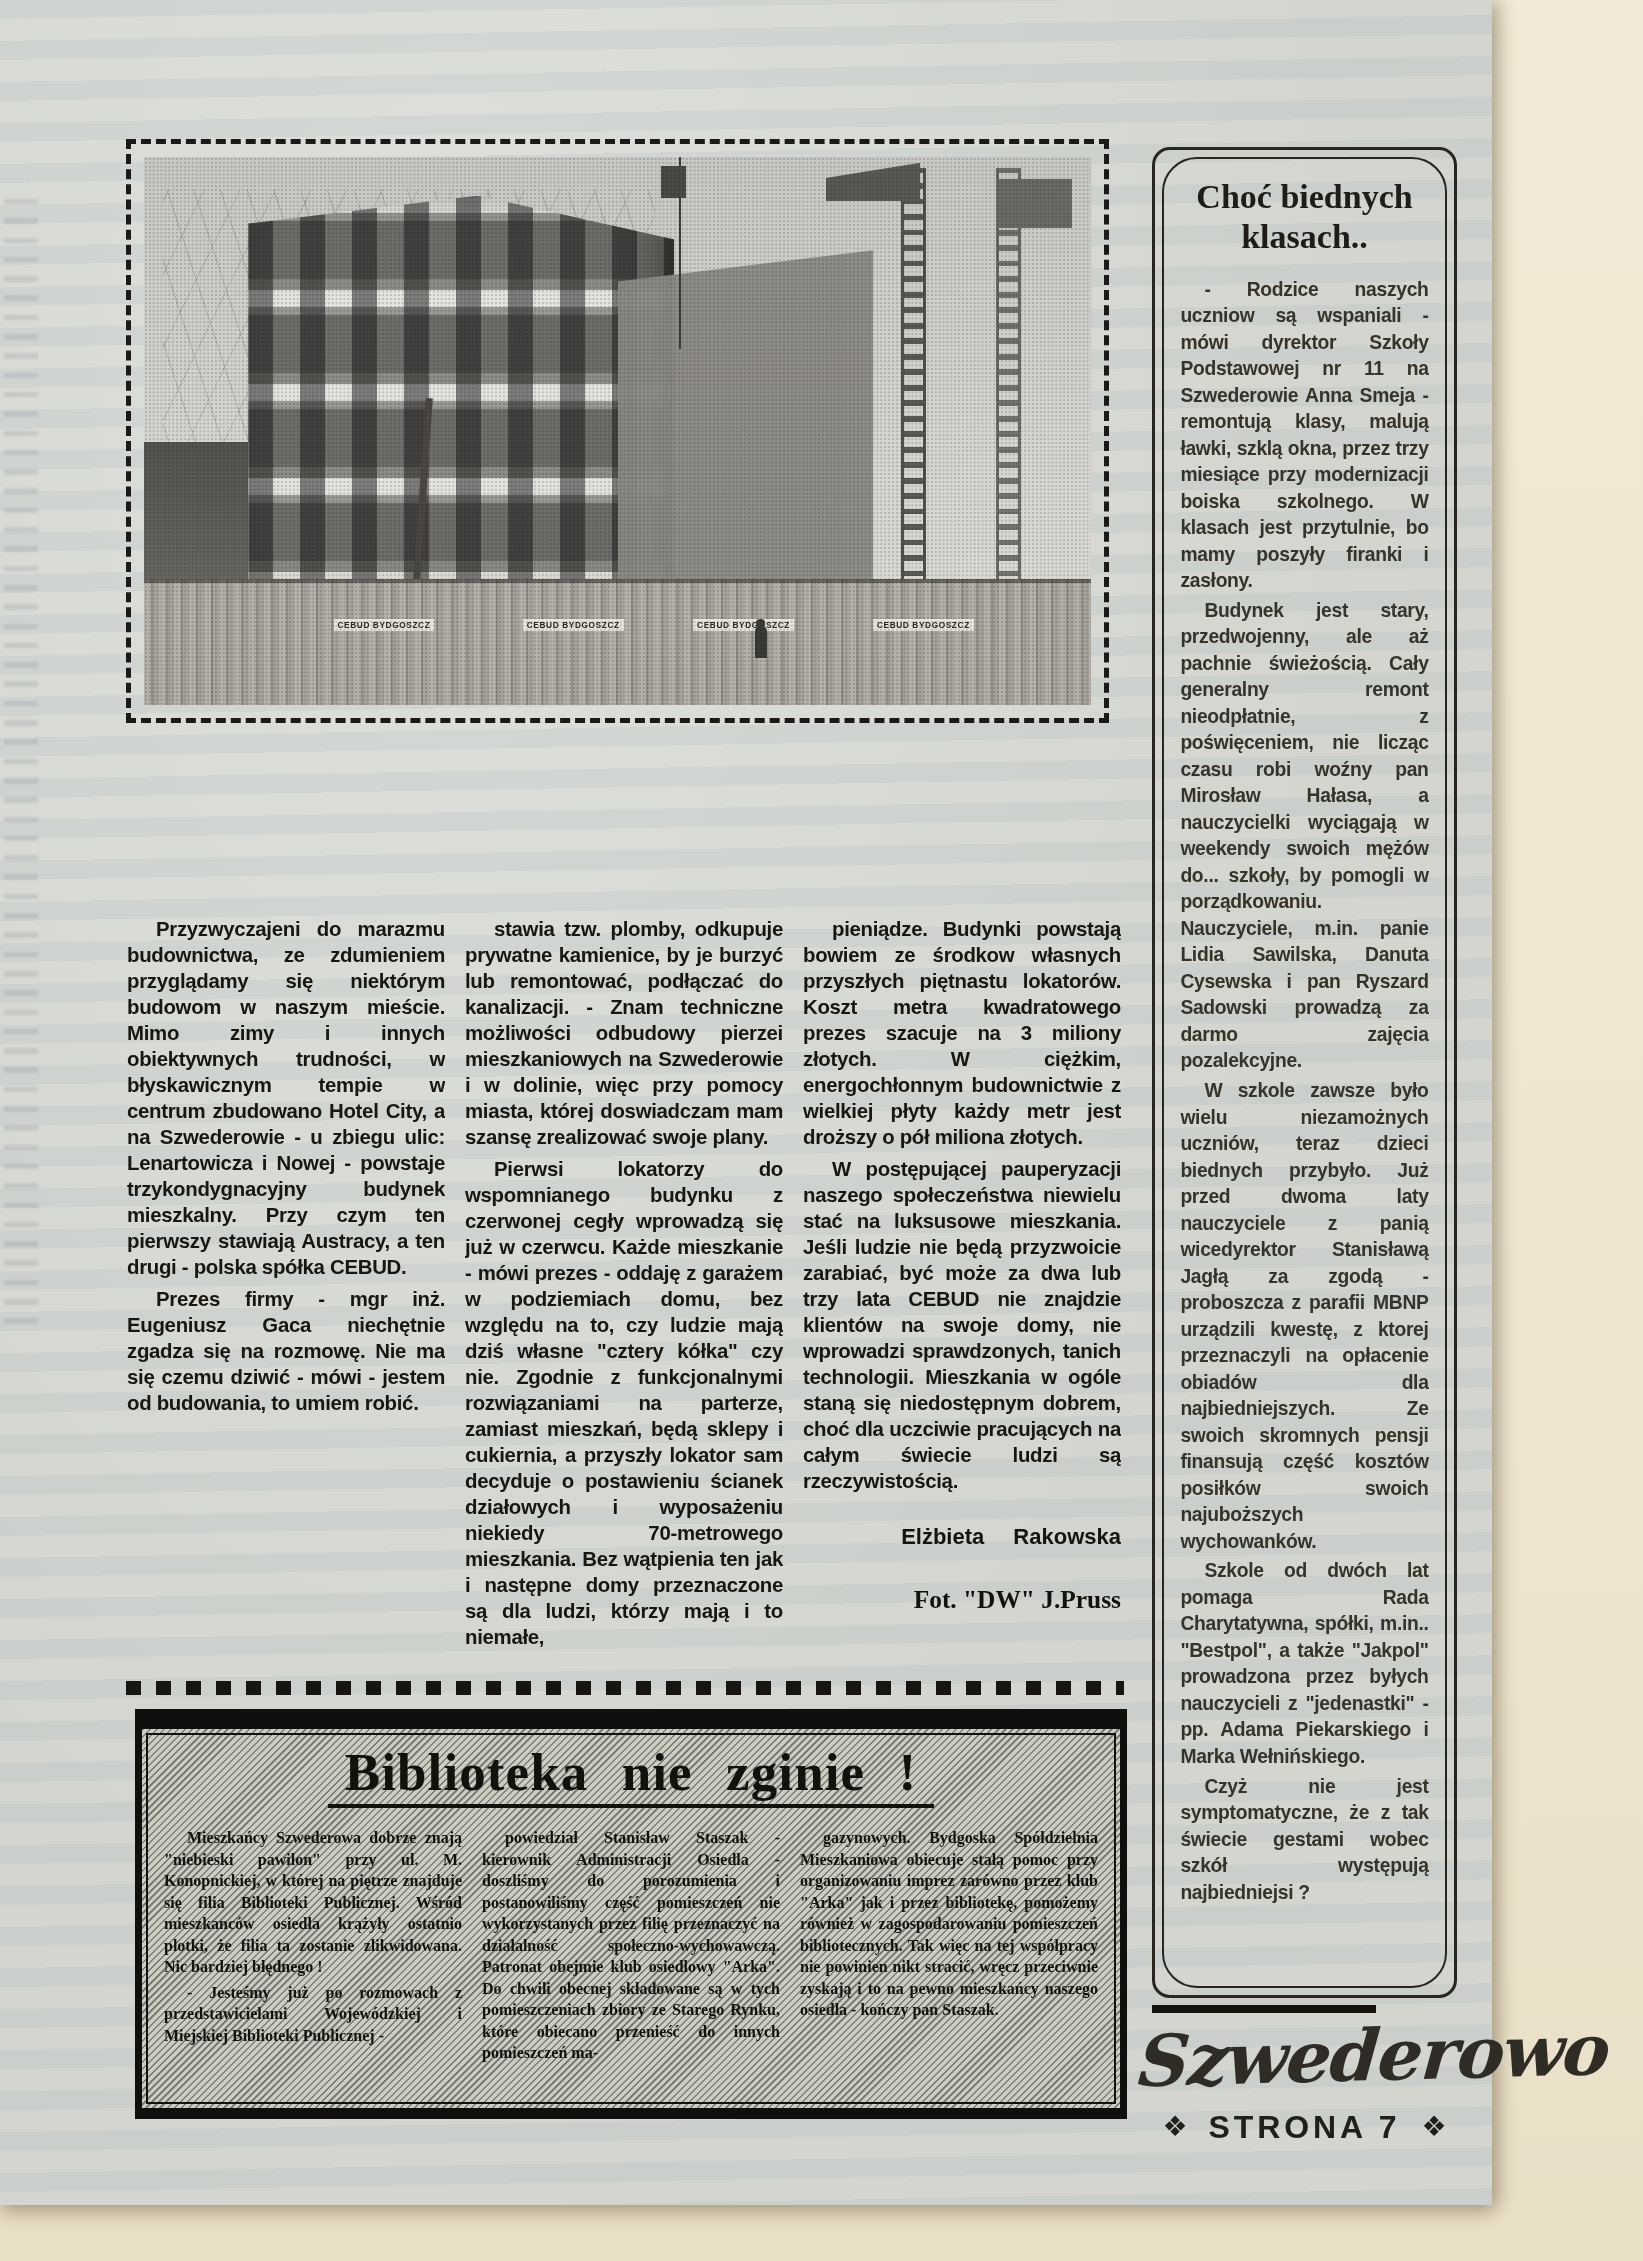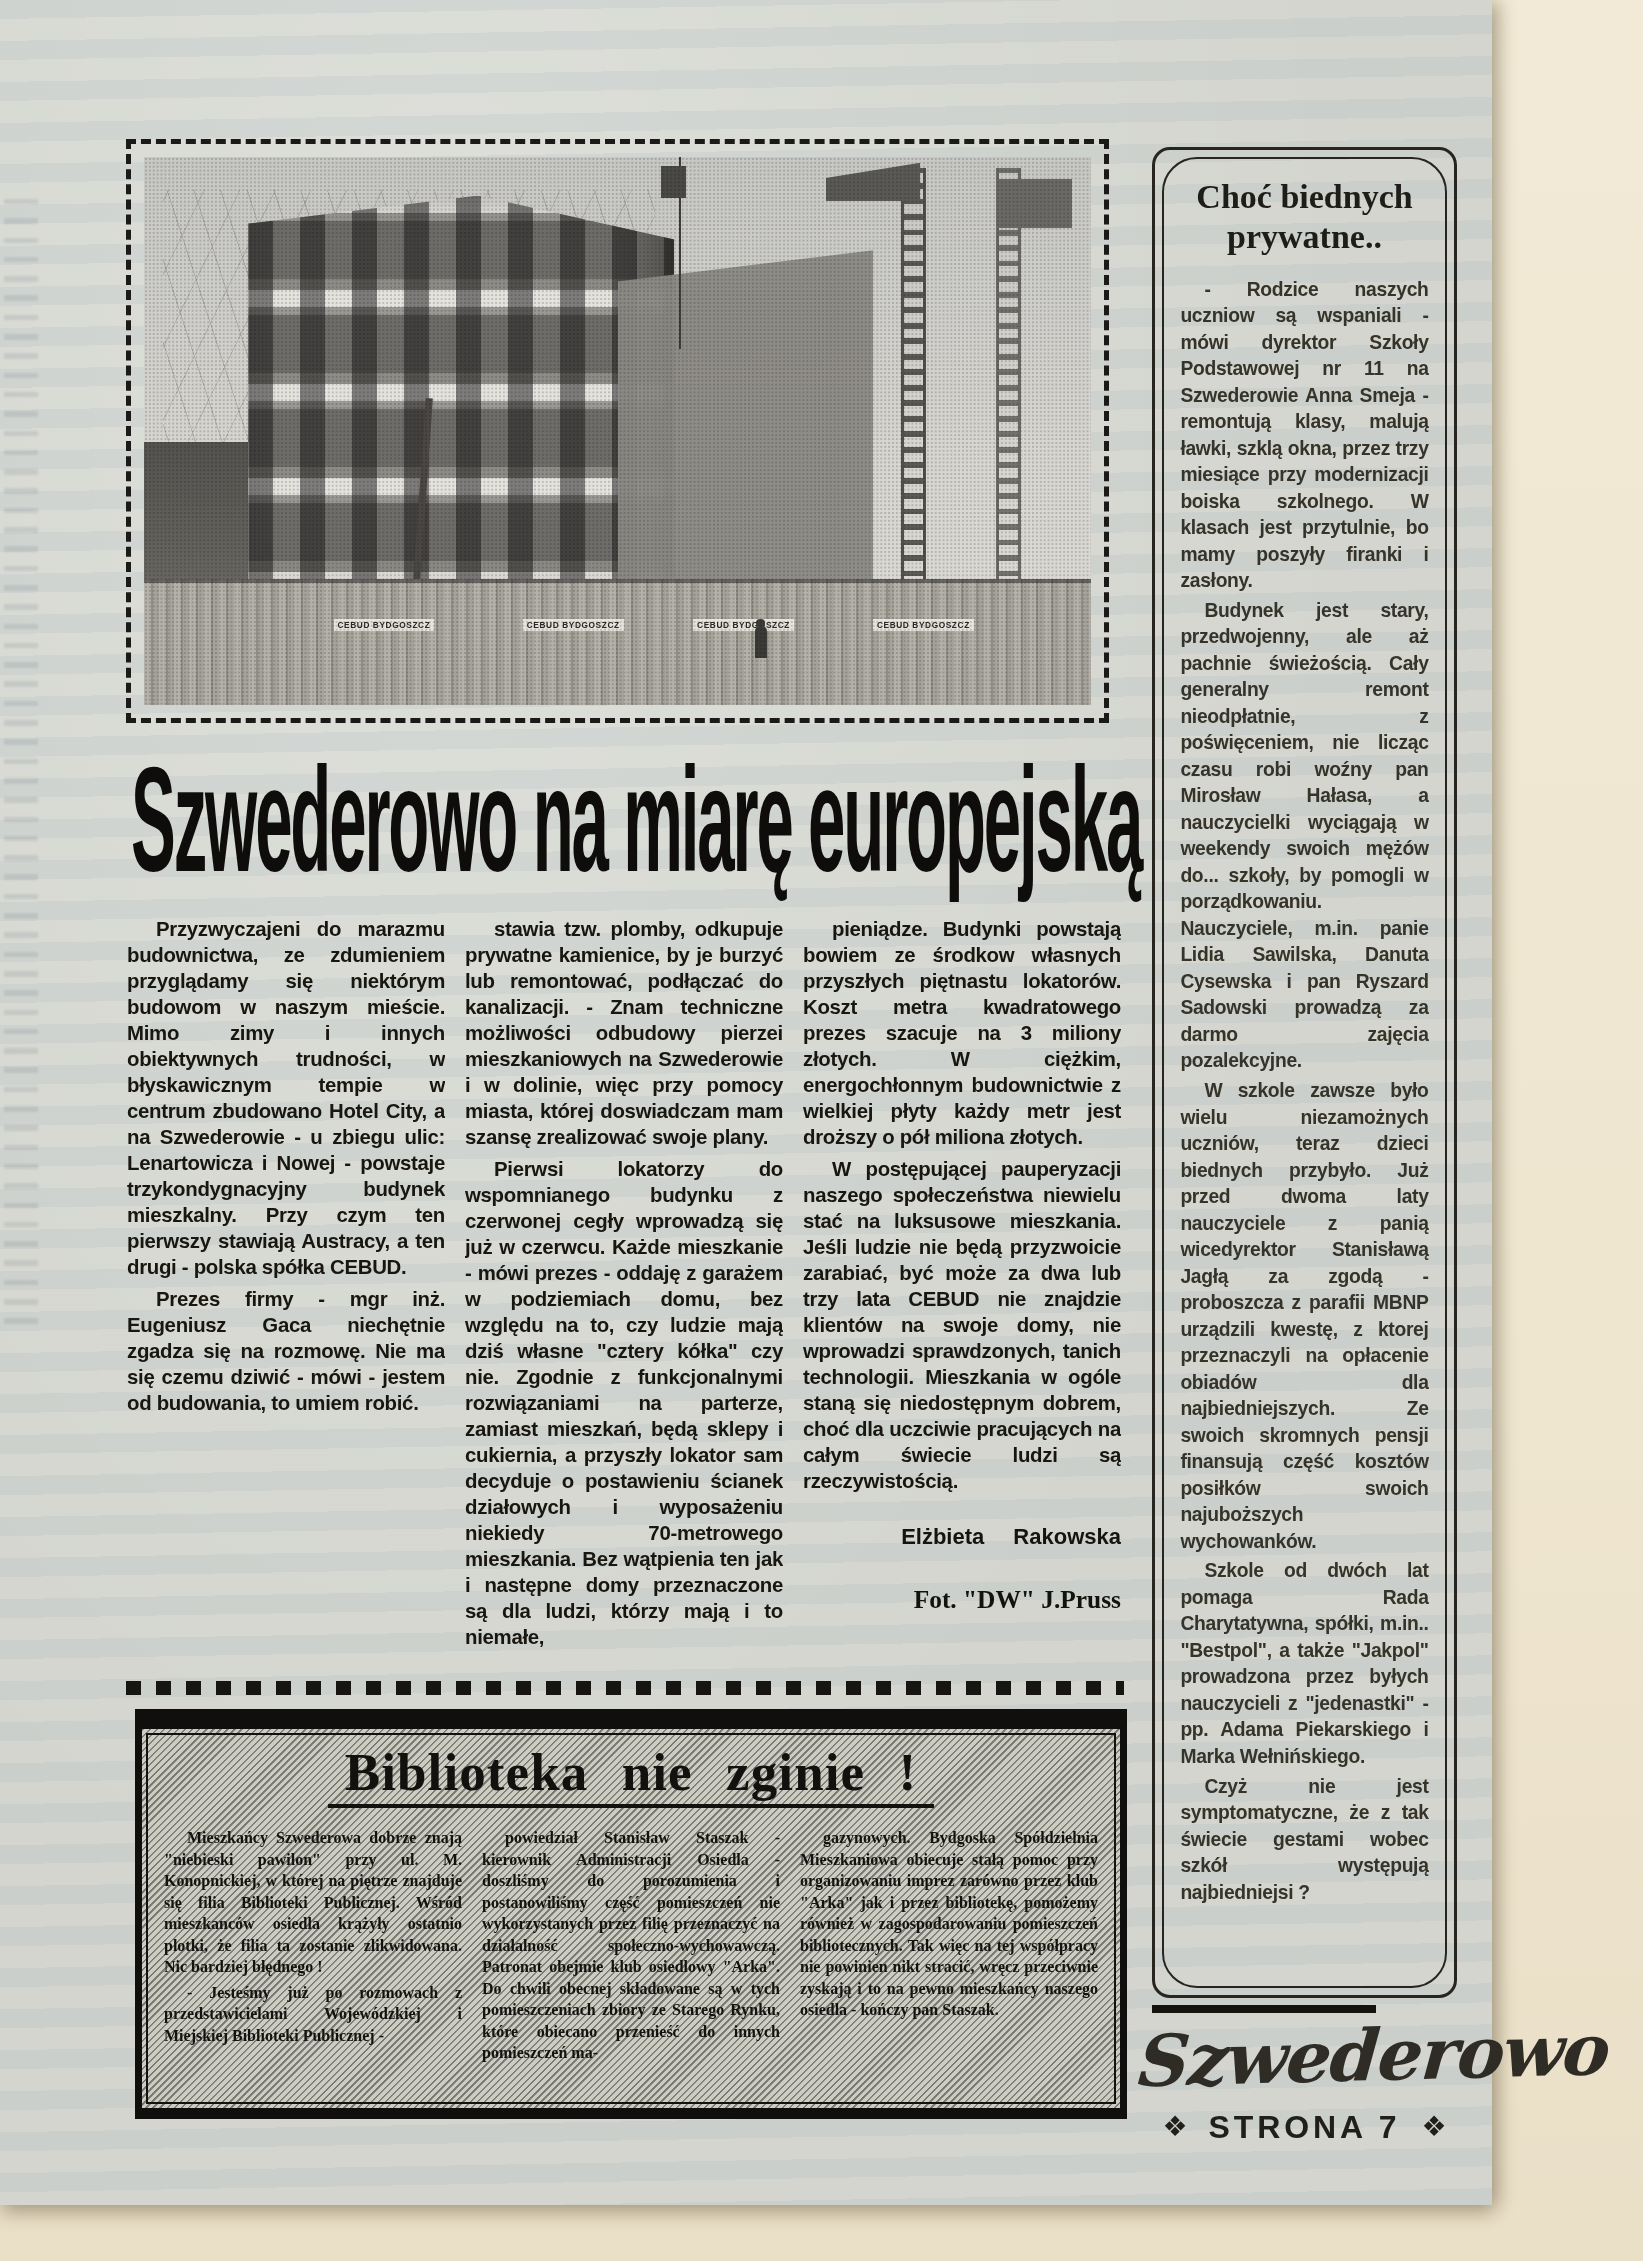--- a/index.html
+++ b/index.html
@@ -167,21 +167,20 @@
       <div class="fence"></div>
       <span class="sign sign-1">CEBUD BYDGOSZCZ</span>
       <span class="sign sign-2">CEBUD BYDGOSZCZ</span>
       <span class="sign sign-3">CEBUD BYDGOSZCZ</span>
       <span class="sign sign-4">CEBUD BYDGOSZCZ</span>
       <div class="person"></div>
       <div class="halftone"></div>
     </div>
   </figure>
 
-  <h1 class="headline"><span class="headline-inner">Szwederowo na miarę europejską</span></h1>
 
   <section class="columns">
     <div class="col">
       <p class="para">Przyzwyczajeni do marazmu budownictwa, ze zdumieniem przyglądamy się niektórym budowom w naszym mieście. Mimo zimy i innych obiektywnych trudności, w błyskawicznym tempie w centrum zbudowano Hotel City, a na Szwederowie - u zbiegu ulic: Lenartowicza i Nowej - powstaje trzykondygnacyjny budynek mieszkalny. Przy czym ten pierwszy stawiają Austracy, a ten drugi - polska spółka CEBUD.</p>
       <p class="para">Prezes firmy - mgr inż. Eugeniusz Gaca niechętnie zgadza się na rozmowę. Nie ma się czemu dziwić - mówi - jestem od budowania, to umiem robić.</p>
     </div>
     <div class="col">
       <p class="para">stawia tzw. plomby, odkupuje prywatne kamienice, by je burzyć lub remontować, podłączać do kanalizacji. - Znam techniczne możliwości odbudowy pierzei mieszkaniowych na Szwederowie i w dolinie, więc przy pomocy miasta, której doswiadczam mam szansę zrealizować swoje plany.</p>
       <p class="para">Pierwsi lokatorzy do wspomnianego budynku z czerwonej cegły wprowadzą się już w czerwcu. Każde mieszkanie - mówi prezes - oddaję z garażem w podziemiach domu, bez względu na to, czy ludzie mają dziś własne "cztery kółka" czy nie. Zgodnie z funkcjonalnymi rozwiązaniami na parterze, zamiast mieszkań, będą sklepy i cukiernia, a przyszły lokator sam decyduje o postawieniu ścianek działowych i wyposażeniu niekiedy 70-metrowego mieszkania. Bez wątpienia ten jak i następne domy przeznaczone są dla ludzi, którzy mają i to niemałe,</p>
     </div>
@@ -207,21 +206,21 @@
       </div>
       <div class="lib-col">
         <p>gazynowych. Bydgoska Spółdzielnia Mieszkaniowa obiecuje stałą pomoc przy organizowaniu imprez zarówno przez klub "Arka" jak i przez bibliotekę, pomożemy również w zagospodarowaniu pomieszczeń bibliotecznych. Tak więc na tej współpracy nie powinien nikt stracić, wręcz przeciwnie zyskają i to na pewno mieszkańcy naszego osiedla - kończy pan Staszak.</p>
       </div>
     </div>
   </section>
 
   <aside class="sidebar">
     <div class="sidebar-inner">
       <h2 class="sidebar-title"><span>Choć biednych</span><br>
-        <span>prywatne..</span></h2>
+        <span>klasach..</span></h2>
       <p class="sidebar-para">- Rodzice naszych uczniow są wspaniali - mówi dyrektor Szkoły Podstawowej nr 11 na Szwederowie Anna Smeja - remontują klasy, malują ławki, szklą okna, przez trzy miesiące przy modernizacji boiska szkolnego. W klasach jest przytulnie, bo mamy poszyły firanki i zasłony.</p>
       <p class="sidebar-para">Budynek jest stary, przedwojenny, ale aż pachnie świeżością. Cały generalny remont nieodpłatnie, z poświęceniem, nie licząc czasu robi woźny pan Mirosław Hałasa, a nauczycielki wyciągają w weekendy swoich mężów do... szkoły, by pomogli w porządkowaniu. Nauczyciele, m.in. panie Lidia Sawilska, Danuta Cysewska i pan Ryszard Sadowski prowadzą za darmo zajęcia pozalekcyjne.</p>
       <p class="sidebar-para">W szkole zawsze było wielu niezamożnych uczniów, teraz dzieci biednych przybyło. Już przed dwoma laty nauczyciele z panią wicedyrektor Stanisławą Jagłą za zgodą - proboszcza z parafii MBNP urządzili kwestę, z ktorej przeznaczyli na opłacenie obiadów dla najbiedniejszych. Ze swoich skromnych pensji finansują część kosztów posiłków swoich najuboższych wychowanków.</p>
       <p class="sidebar-para">Szkole od dwóch lat pomaga Rada Charytatywna, spółki, m.in.. "Bestpol", a także "Jakpol" prowadzona przez byłych nauczycieli z "jedenastki" - pp. Adama Piekarskiego i Marka Wełnińskiego.</p>
       <p class="sidebar-para">Czyż nie jest symptomatyczne, że z tak świecie gestami wobec szkół występują najbiedniejsi ?</p>
     </div>
   </aside>
 
   <div class="footer-rule"></div>
   <div class="logo">Szwederowo</div>

